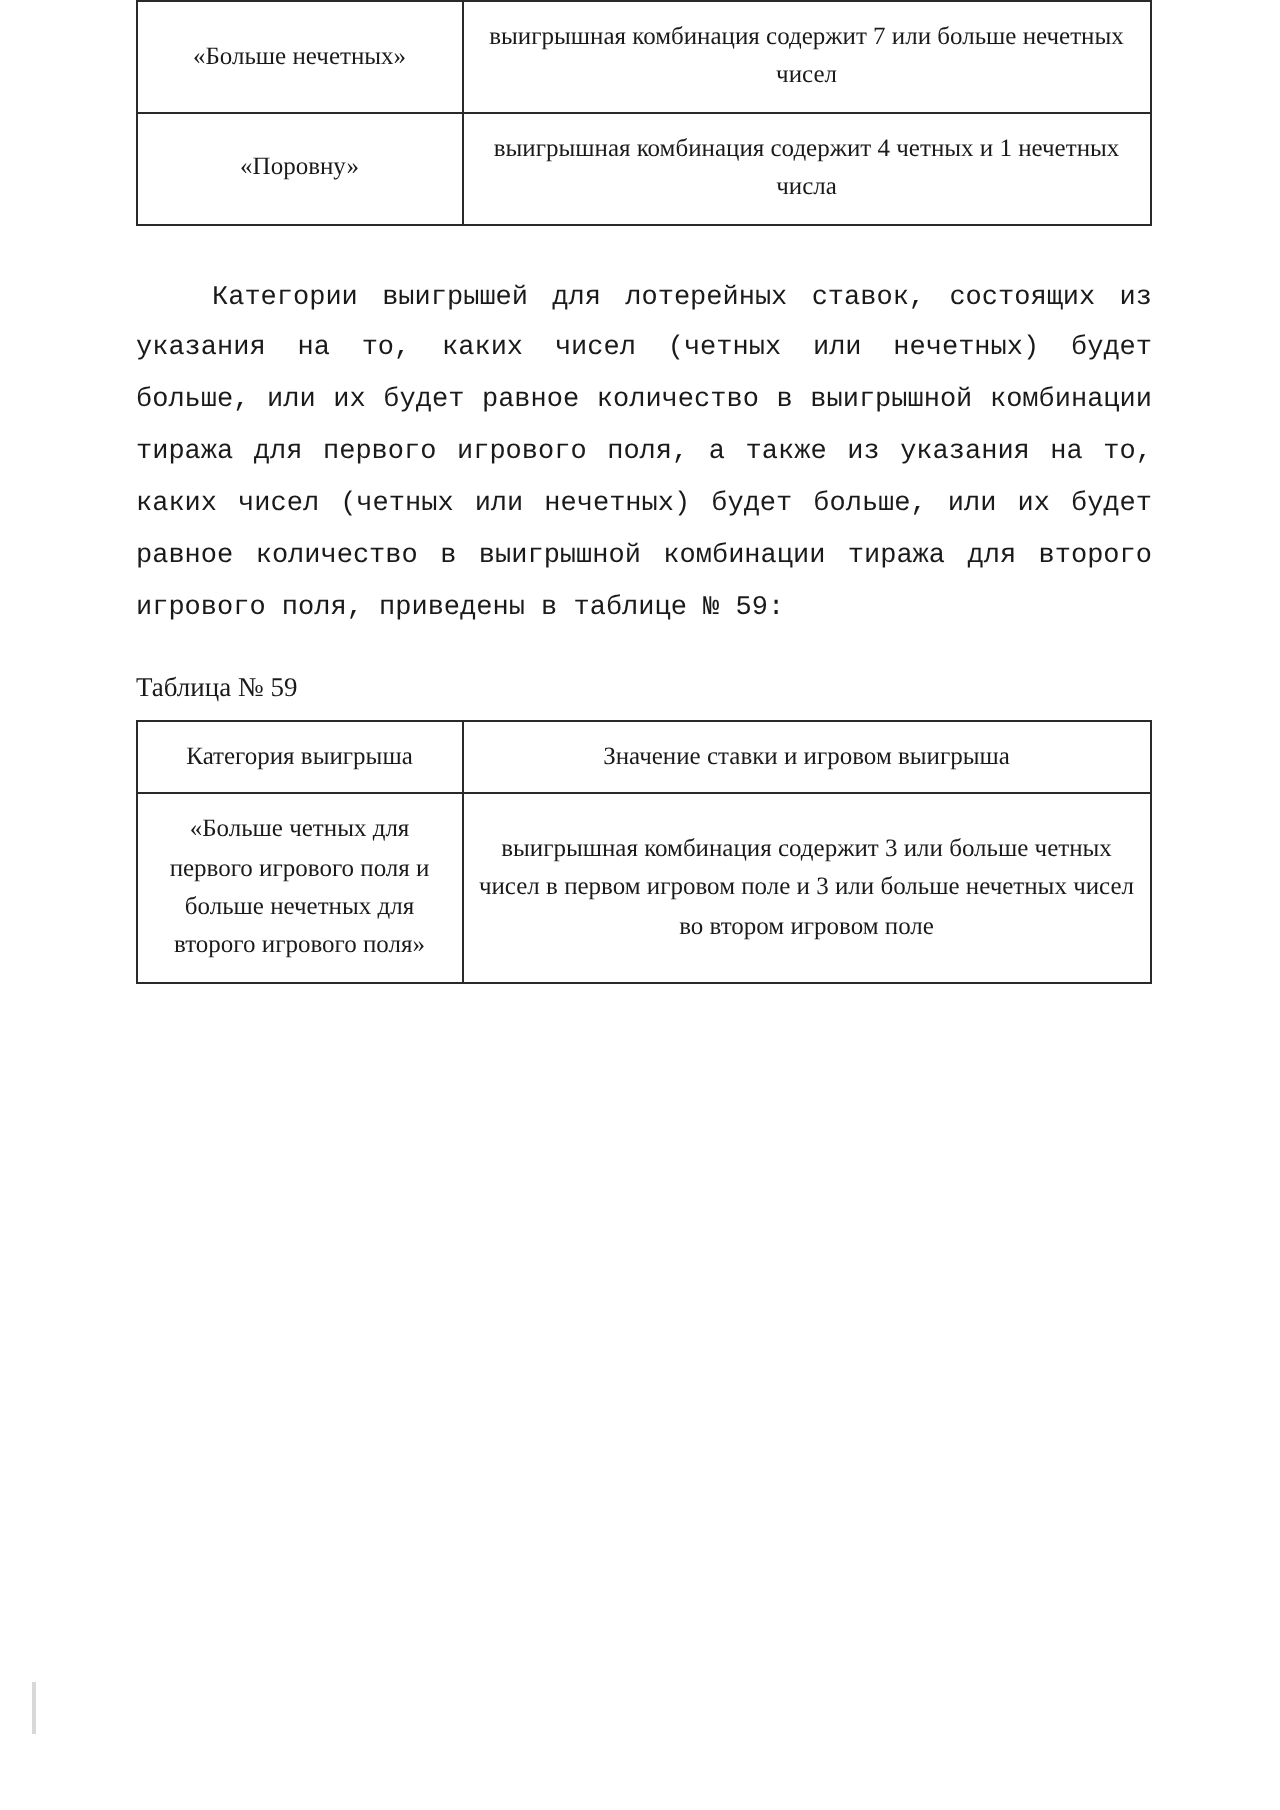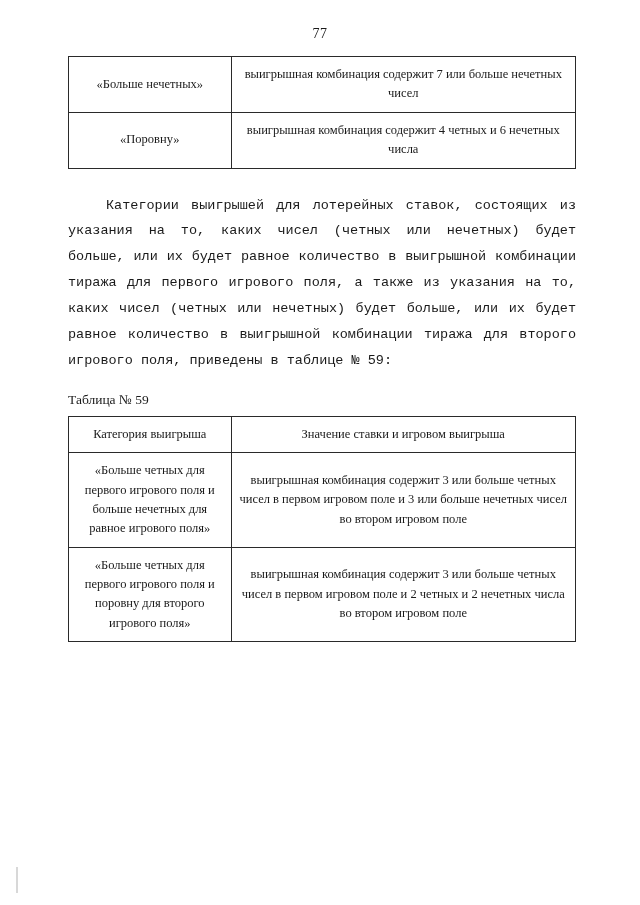--- a/index.html
+++ b/index.html
@@ -81,54 +81,49 @@
     width: 2px;
     height: 26px;
     background: #d8d8d8;
   }
 </style>
 </head>
 <body>
 
 <div class="page">
 
-  <div class="page-number">77</div>
 
   <div class="content">
 
     <table class="doc-table">
       <tbody>
         <tr class="cell-pad-lg">
           <td class="col-left">«Больше нечетных»</td>
           <td class="col-right">выигрышная комбинация содержит 7 или больше нечетных чисел</td>
         </tr>
         <tr class="cell-pad-lg">
           <td class="col-left">«Поровну»</td>
-          <td class="col-right">выигрышная комбинация содержит 4 четных и 6 нечетных числа</td>
+          <td class="col-right">выигрышная комбинация содержит 4 четных и 1 нечетных числа</td>
         </tr>
       </tbody>
     </table>
 
     <p class="paragraph">Категории выигрышей для лотерейных ставок, состоящих из указания на то, каких чисел (четных или нечетных) будет больше, или их будет равное количество в выигрышной комбинации тиража для первого игрового поля, а также из указания на то, каких чисел (четных или нечетных) будет больше, или их будет равное количество в выигрышной комбинации тиража для второго игрового поля, приведены в таблице № 59:</p>
 
     <div class="table-caption">Таблица № 59</div>
 
     <table class="doc-table">
       <tbody>
         <tr class="hdr">
           <td class="col-left">Категория выигрыша</td>
           <td class="col-right">Значение ставки и игровом выигрыша</td>
         </tr>
         <tr class="cell-pad-lg">
-          <td class="col-left">«Больше четных для первого игрового поля и больше нечетных для равное игрового поля»</td>
+          <td class="col-left">«Больше четных для первого игрового поля и больше нечетных для второго игрового поля»</td>
           <td class="col-right">выигрышная комбинация содержит 3 или больше четных чисел в первом игровом поле и 3 или больше нечетных чисел во втором игровом поле</td>
-        </tr>
-        <tr class="cell-pad-lg">
-          <td class="col-left">«Больше четных для первого игрового поля и поровну для второго игрового поля»</td>
-          <td class="col-right">выигрышная комбинация содержит 3 или больше четных чисел в первом игровом поле и 2 четных и 2 нечетных числа во втором игровом поле</td>
         </tr>
       </tbody>
     </table>
 
   </div>
 
   <div class="scan-mark-left"></div>
 
 </div>
 

